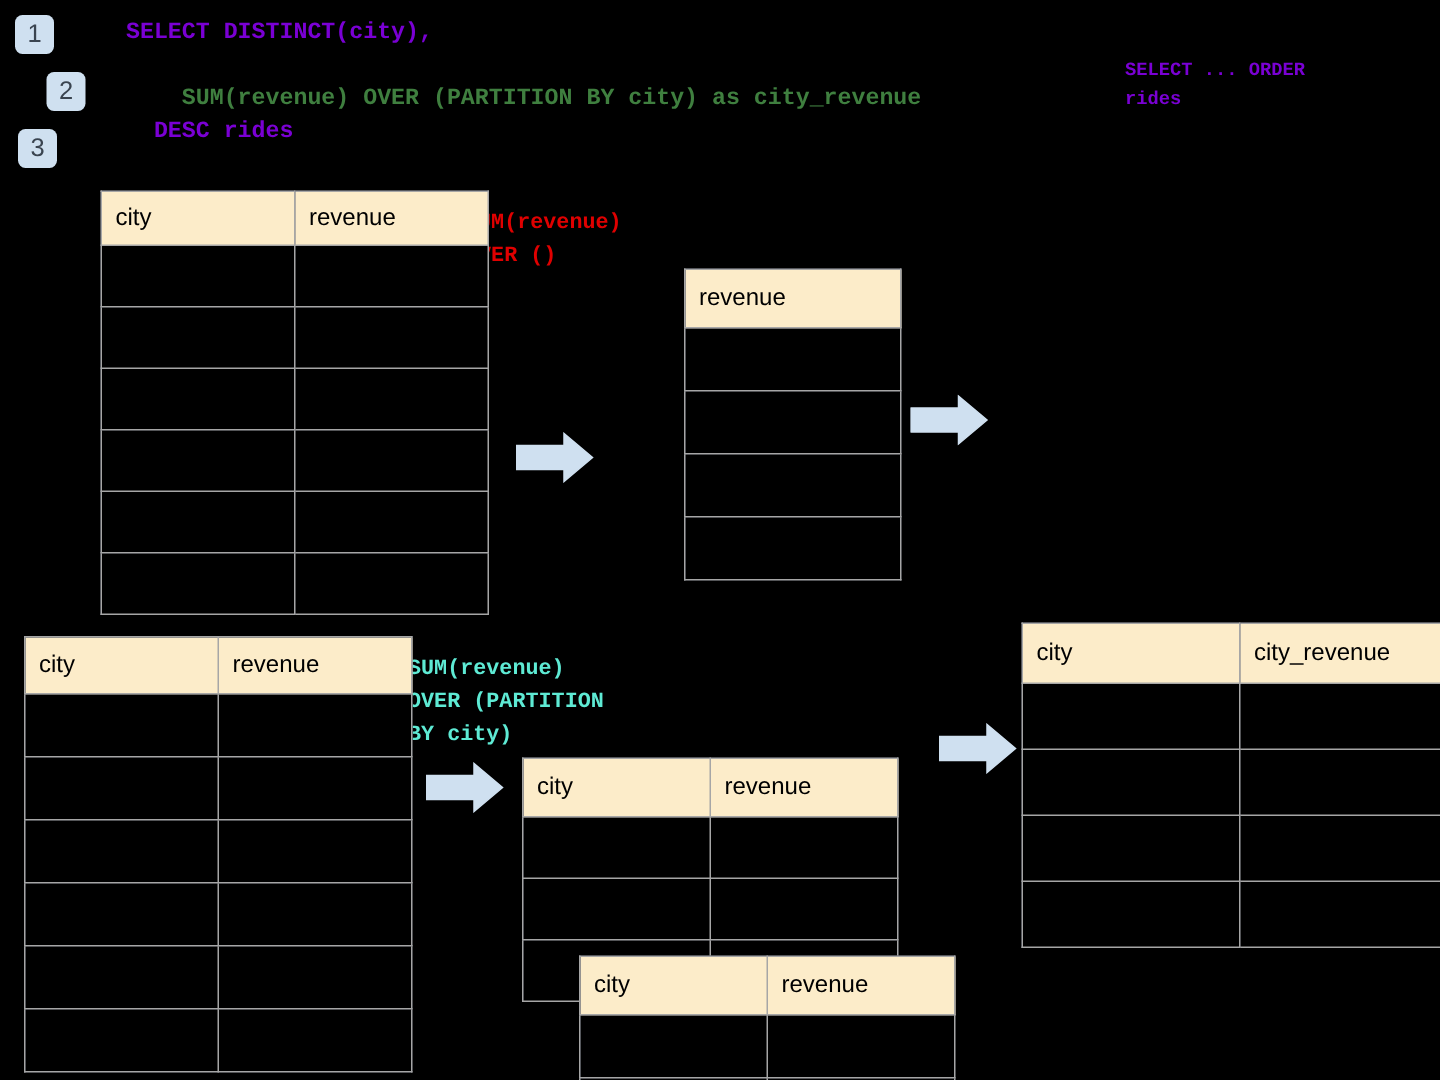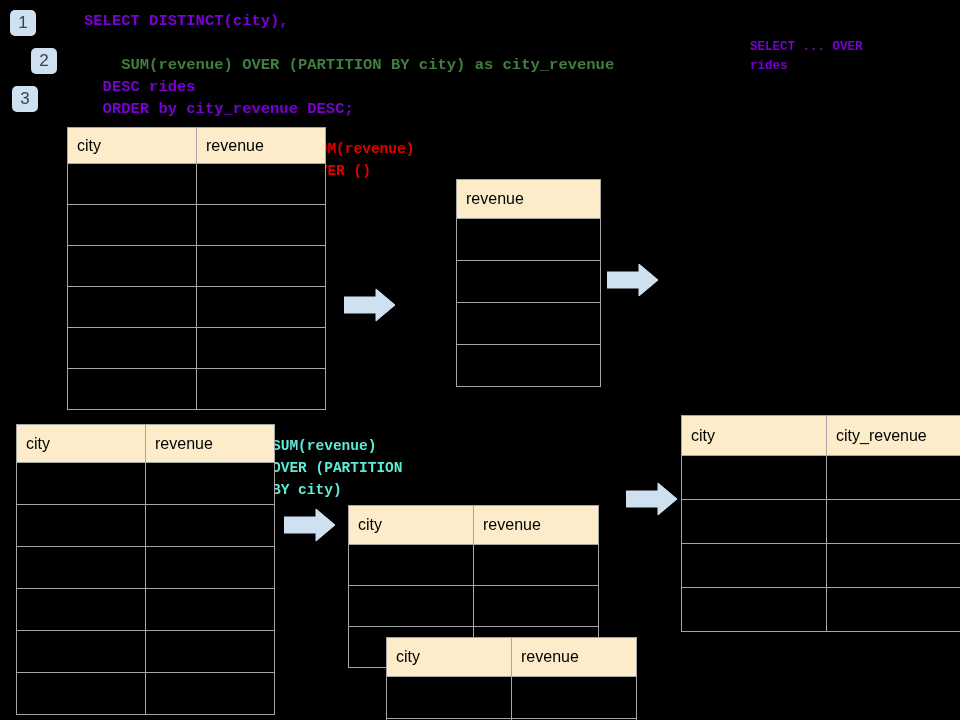--- a/index.html
+++ b/index.html
@@ -100,23 +100,22 @@
 
 <div id="canvas">
 
   <div class="badge" style="left:10px; top:10px;">1</div>
   <div class="badge" style="left:31px; top:48px;">2</div>
   <div class="badge" style="left:12px; top:86px;">3</div>
 
   <div class="sql sql-purple" style="left:84px; top:12px;">SELECT DISTINCT(city),</div>
   <div class="sql sql-green" style="left:84px; top:56px;">    SUM(revenue) OVER (PARTITION BY city) as city_revenue</div>
   <div class="sql sql-purple" style="left:84px; top:78px;">  DESC rides</div>
-  <div class="sql sql-purple" style="left:84px; top:100px;">  ORDER by city_revenue DESC;</div>
-
-  <div class="sidenote" style="left:750px; top:38px;">SELECT ... OVER
+
+  <div class="sidenote" style="left:750px; top:38px;">SELECT ... ORDER
 rides</div>
 
   <div class="annot annot-red" style="left:310px; top:138px;">SUM(revenue)
 OVER ()</div>
   <div class="annot annot-green" style="left:272px; top:435px;">SUM(revenue)
 OVER (PARTITION
 BY city)</div>
 
   <table class="tbl" style="left:67px; top:127px; width:238px;">
     <thead>

